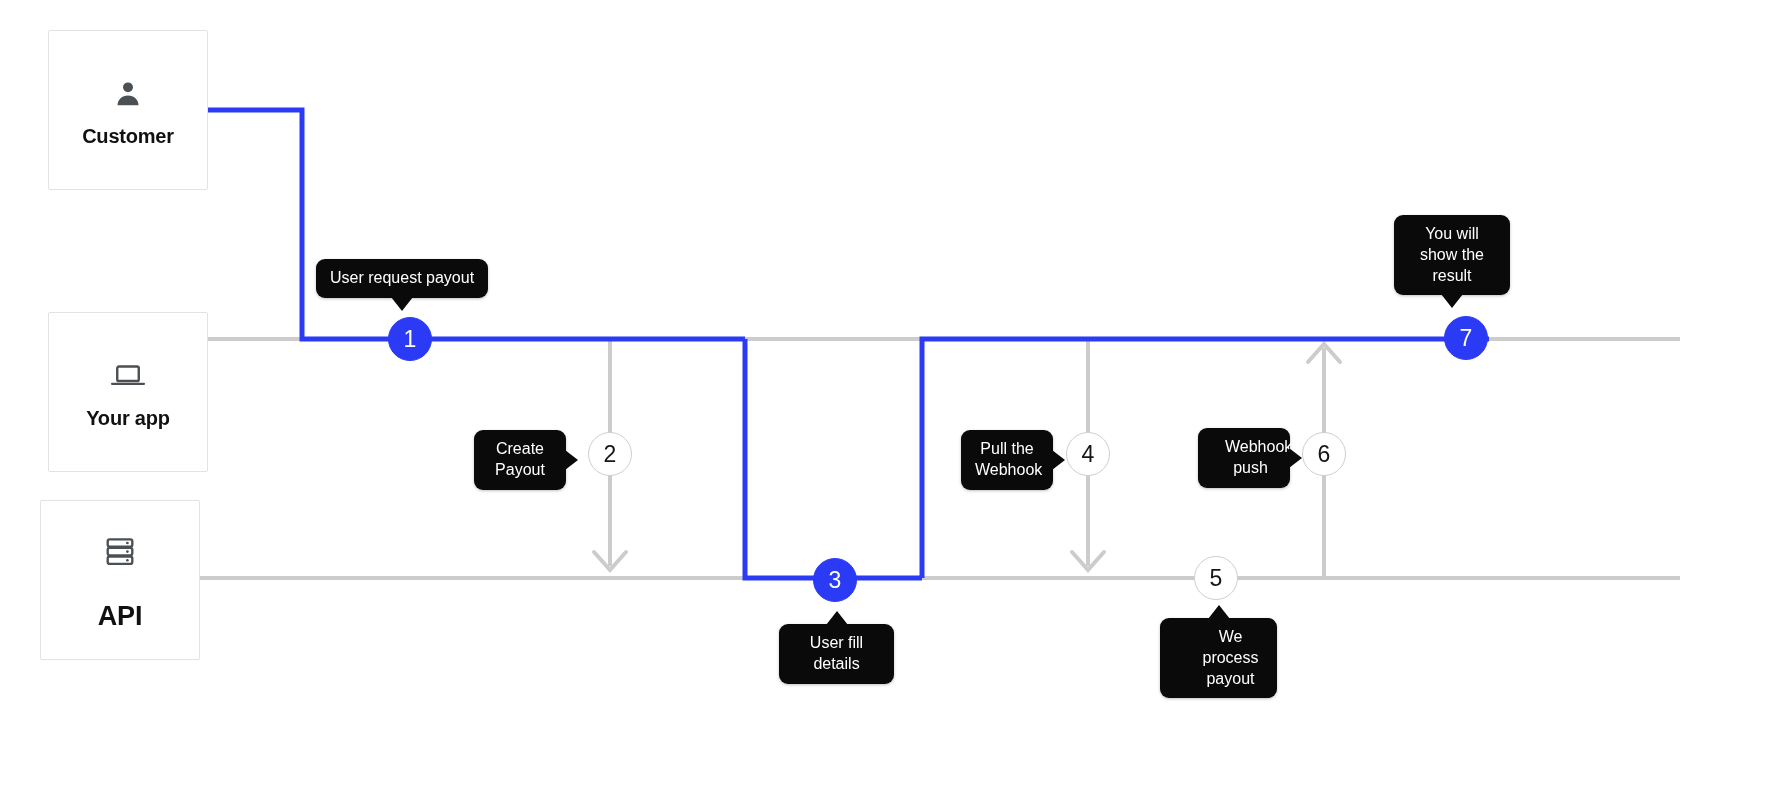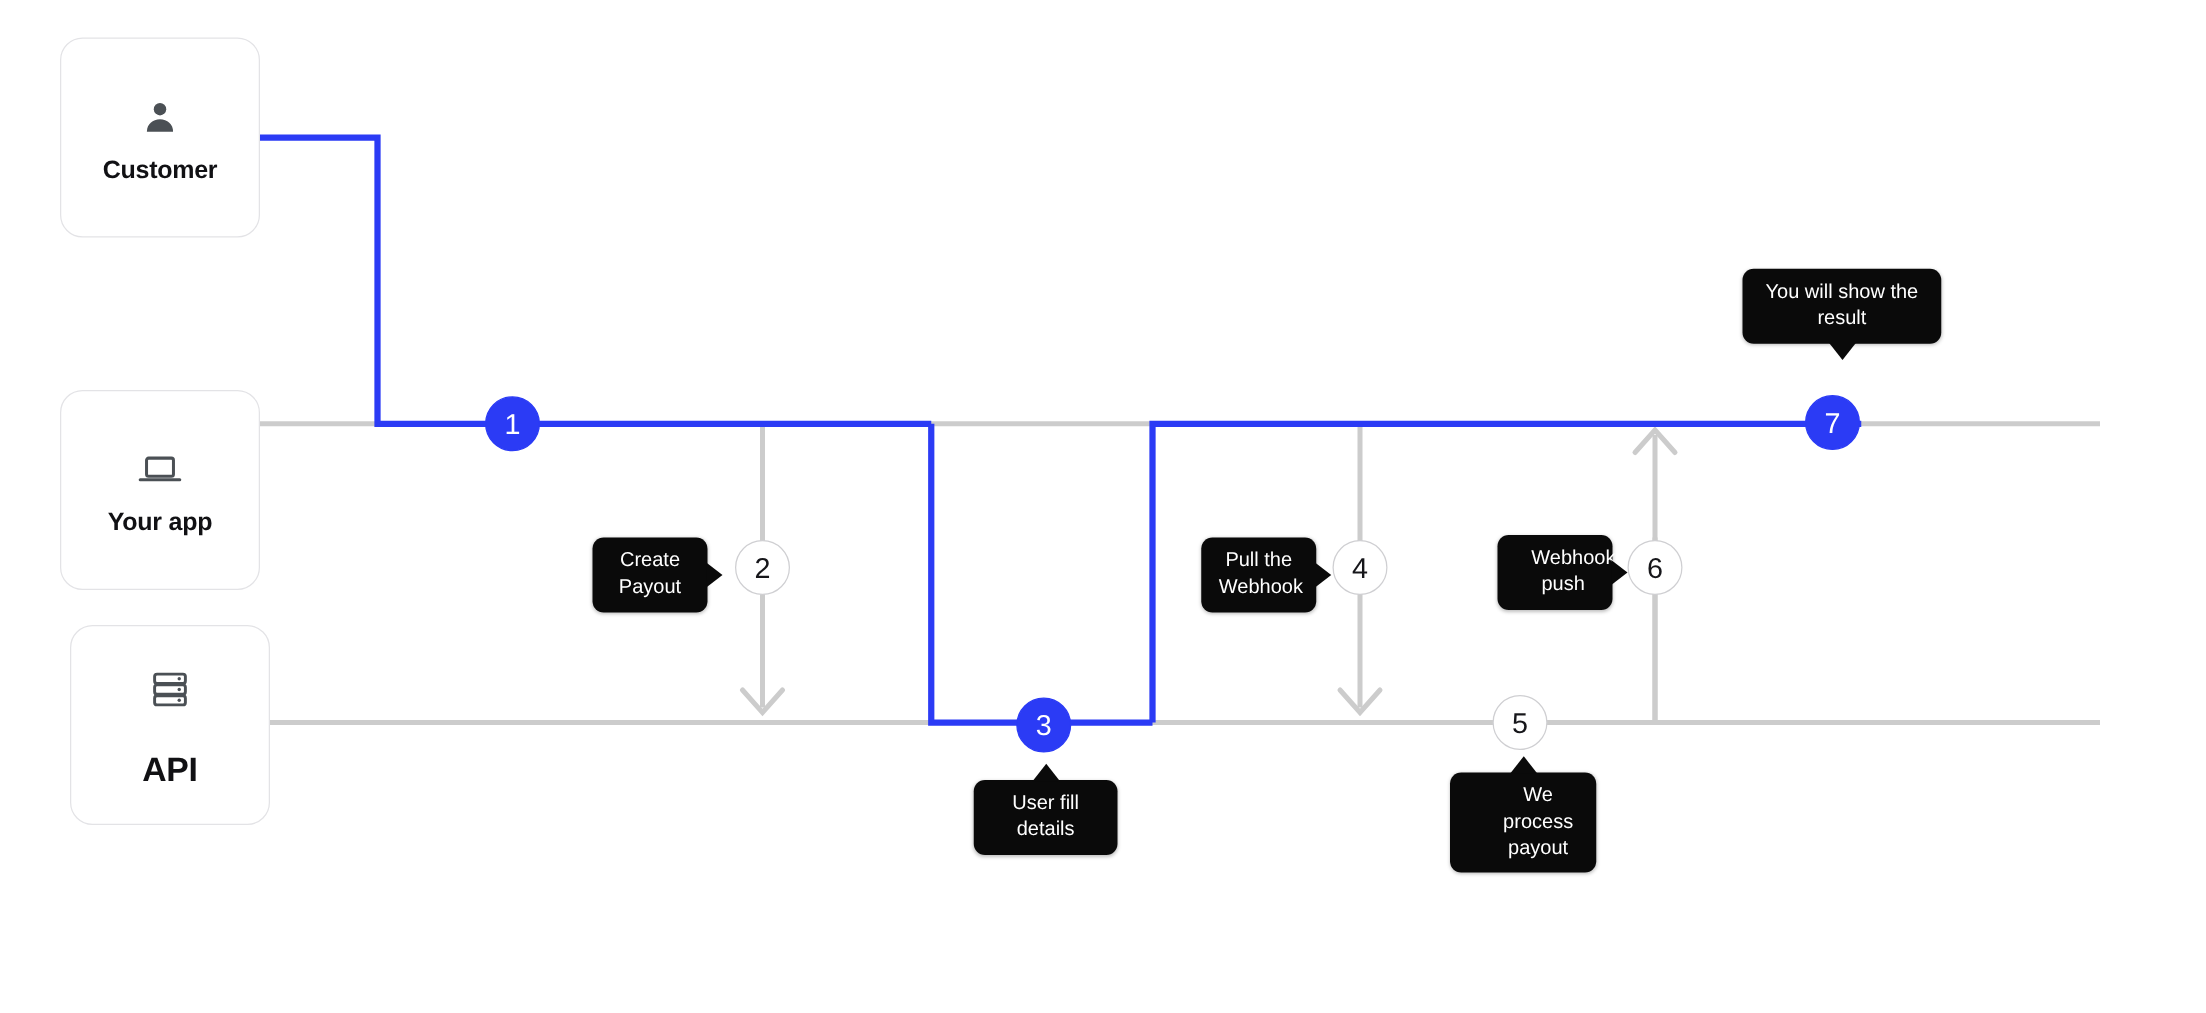--- a/index.html
+++ b/index.html
@@ -20,21 +20,21 @@
     left: 0; top: 0;
     width: 1765px; height: 810px;
   }
 
   
   .actor-card {
     position: absolute;
     width: 160px;
     height: 160px;
     border: 1px solid #e3e3e6;
-    border-radius: 18px;
+    border-radius: 2px;
     background: #ffffff;
     display: flex;
     flex-direction: column;
     align-items: center;
     justify-content: center;
     gap: 12px;
     z-index: 6;
   }
   .actor-icon {
     display: flex;
@@ -170,34 +170,35 @@
   <div class="actor-card" style="left:48px; top:264px;margin-top:48px;">
     <div class="actor-icon">
       <svg width="38" height="34" viewBox="0 0 30 24" fill="none" stroke="#4b5055" stroke-width="1.9" aria-hidden="true">
         <rect x="6.5" y="4.5" width="17" height="11.5" rx="1.3"></rect>
         <line x1="2.5" y1="18.2" x2="27.5" y2="18.2" stroke-linecap="round"></line>
       </svg>
     </div>
     <div class="actor-label">Your app</div>
   </div>
 
-  <div class="actor-card" style="left:56px; top:500px;gap:32px;">
+  <div class="actor-card" style="left:40px; top:500px;gap:32px;">
     <div class="actor-icon">
       <svg width="36" height="32" viewBox="0 0 28 26" fill="none" stroke="#4b5055" stroke-width="1.9" aria-hidden="true">
         <rect x="4" y="3.5" width="20" height="6" rx="1.6"></rect>
         <rect x="4" y="10.5" width="20" height="6" rx="1.6"></rect>
         <rect x="4" y="17.5" width="20" height="6" rx="1.6"></rect>
         <circle cx="20" cy="6.5" r="1.1" fill="#4b5055" stroke="none"></circle>
         <circle cx="20" cy="13.5" r="1.1" fill="#4b5055" stroke="none"></circle>
         <circle cx="20" cy="20.5" r="1.1" fill="#4b5055" stroke="none"></circle>
       </svg>
     </div>
     <div class="actor-label big">API</div>
   </div>
 
+  <div class="tooltip arrow-down one-line" style="left:316px; top:259px;">User request payout</div>
   <div class="step-node active" style="left:388px; top:317px;">
     <span>1</span>
   </div>
 
   <div class="tooltip arrow-right" style="left:474px; top:430px; width:92px;">Create
 Payout</div>
   <div class="step-node idle" style="left:588px; top:432px;">
     <span>2</span>
   </div>
 
@@ -218,19 +219,19 @@
   </div>
   <div class="tooltip arrow-up" style="left:1160px; top:618px; width:117px;padding-left:38px;">We process
 payout</div>
 
   <div class="tooltip arrow-right" style="left:1198px; top:428px; width:92px;padding-left:27px;">Webhook
 push</div>
   <div class="step-node idle" style="left:1302px; top:432px;">
     <span>6</span>
   </div>
 
-  <div class="tooltip arrow-down" style="left:1394px; top:215px; width:159px;">You will show the
+  <div class="tooltip arrow-down" style="left:1394px; top:215px; width:116px;">You will show the
 result</div>
   <div class="step-node active" style="left:1444px; top:316px;">
     <span>7</span>
   </div>
 
 </div>
 
 </body></html>

